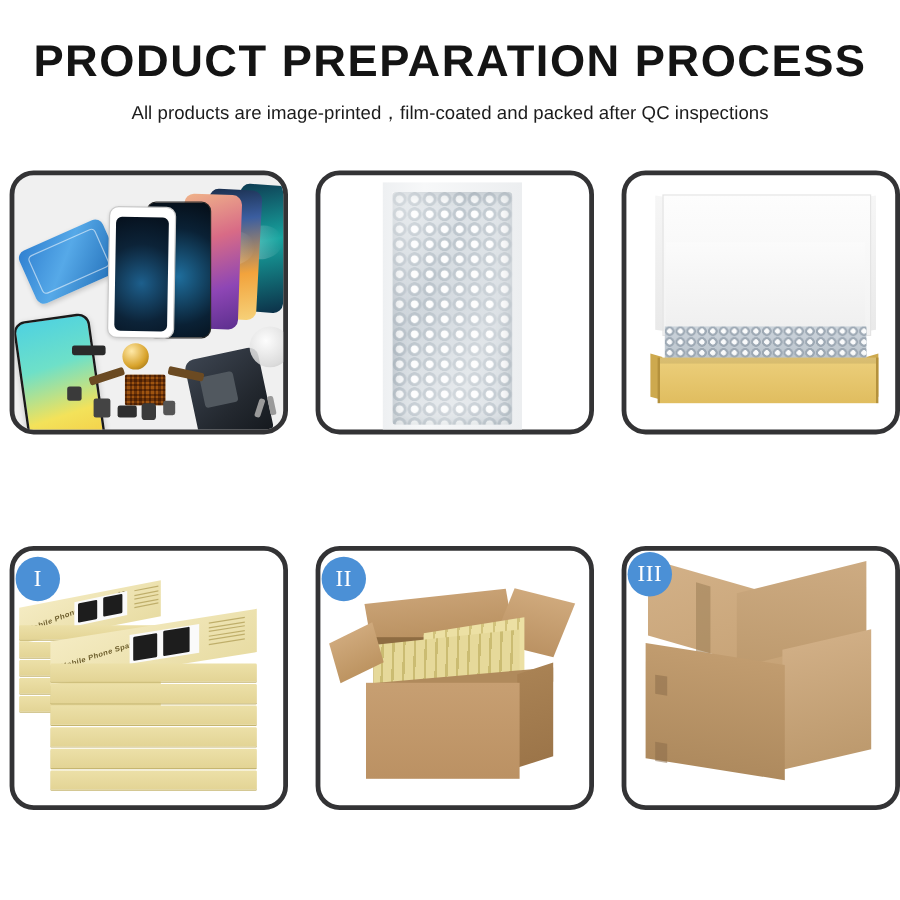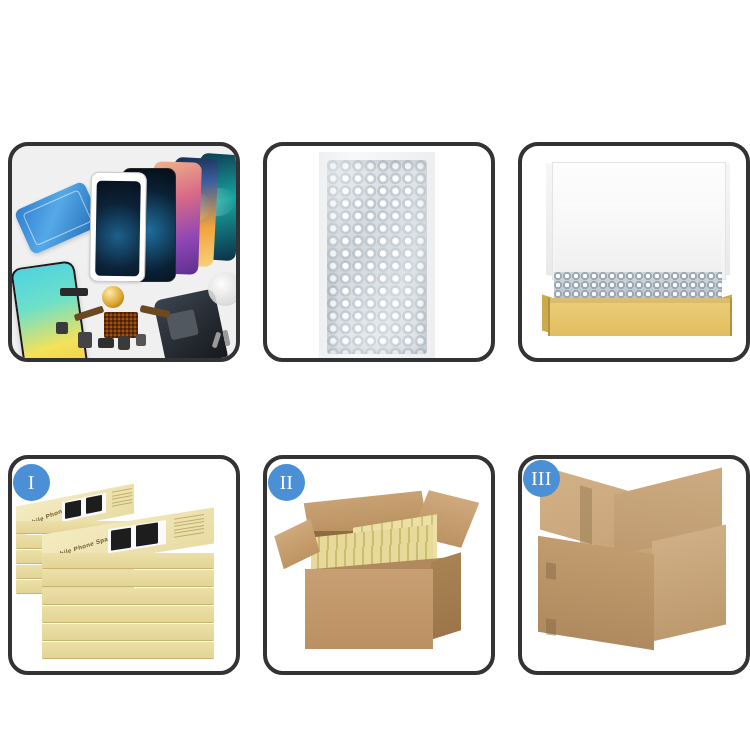--- a/index.html
+++ b/index.html
@@ -306,20 +306,24 @@
   .c6-seam2{
     position:absolute;left:24px;top:160px;width:10px;height:16px;
     background:rgba(140,110,74,.55);transform:skewY(9deg);
   }
 </style>
 </head>
 <body>
 
 <div class="page">
 
+  <div class="header">
+    <h1 class="title">PRODUCT PREPARATION PROCESS</h1>
+    <p class="subtitle">All products are image-printed，film-coated and packed after QC inspections</p>
+  </div>
 
   <div class="grid">
 
     <div class="panel p1 pI">
       <div class="scene">
         <div class="scr ph-blue-film"></div>
         <div class="scr ph-teal"></div>
         <div class="scr ph-orange"></div>
         <div class="scr ph-purple"></div>
         <div class="scr ph-dark"></div>

